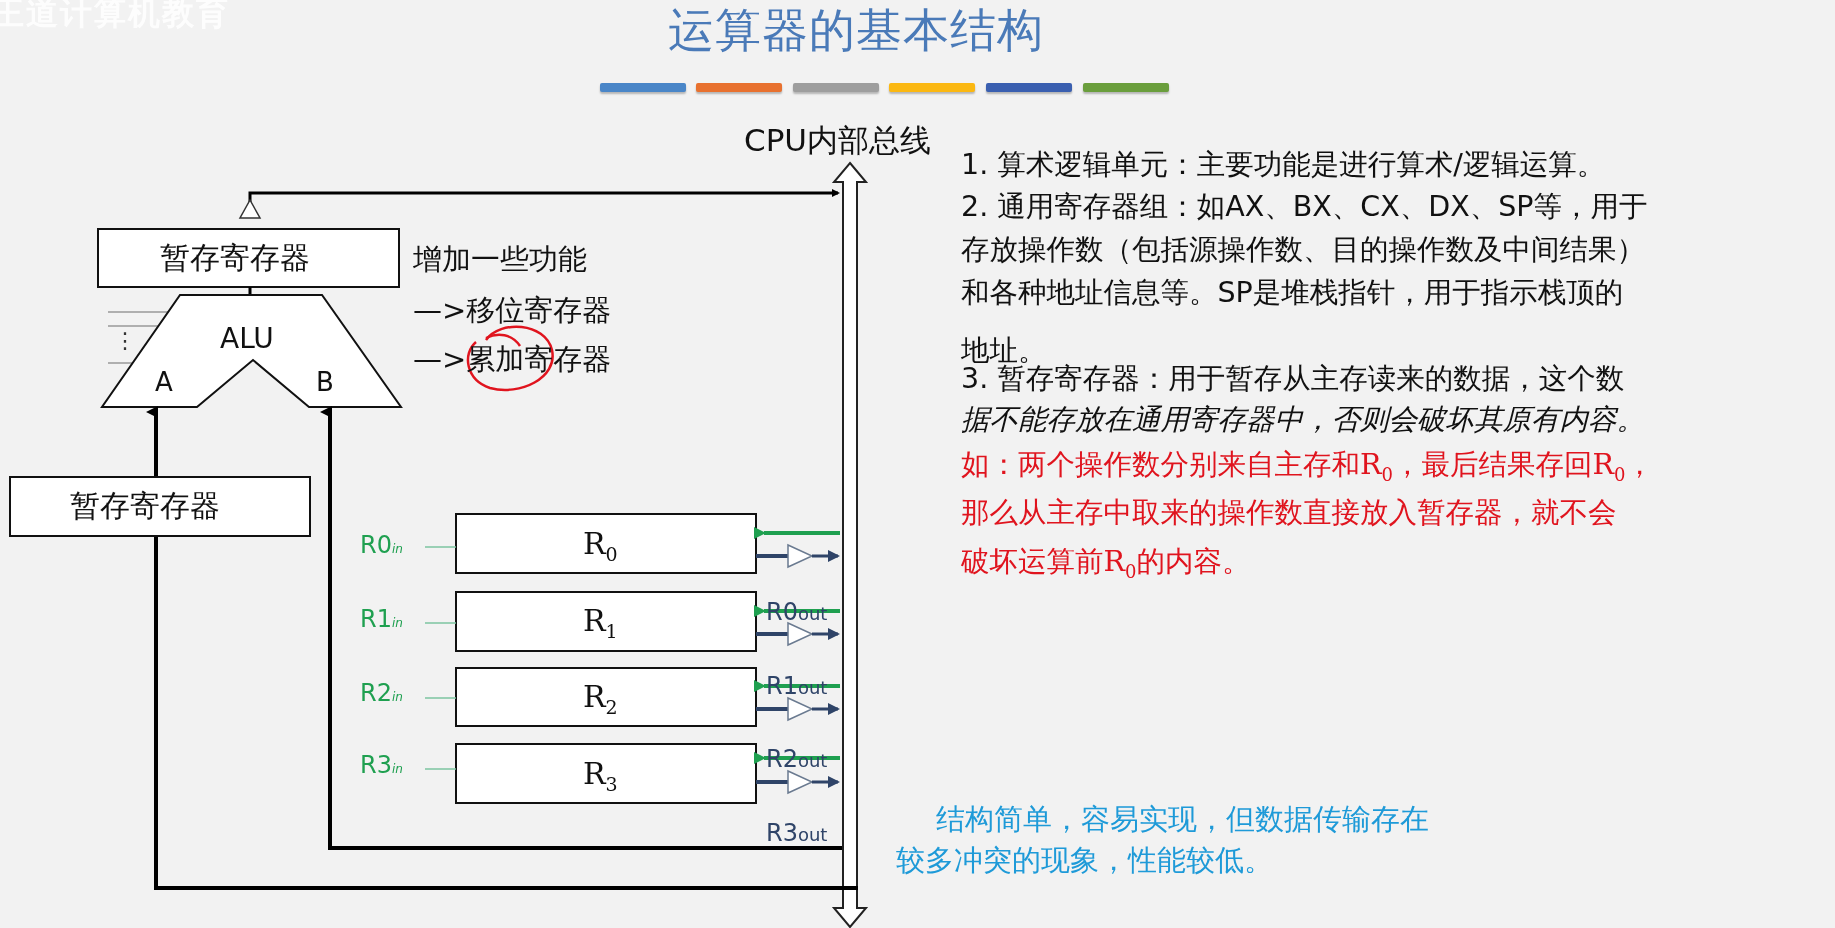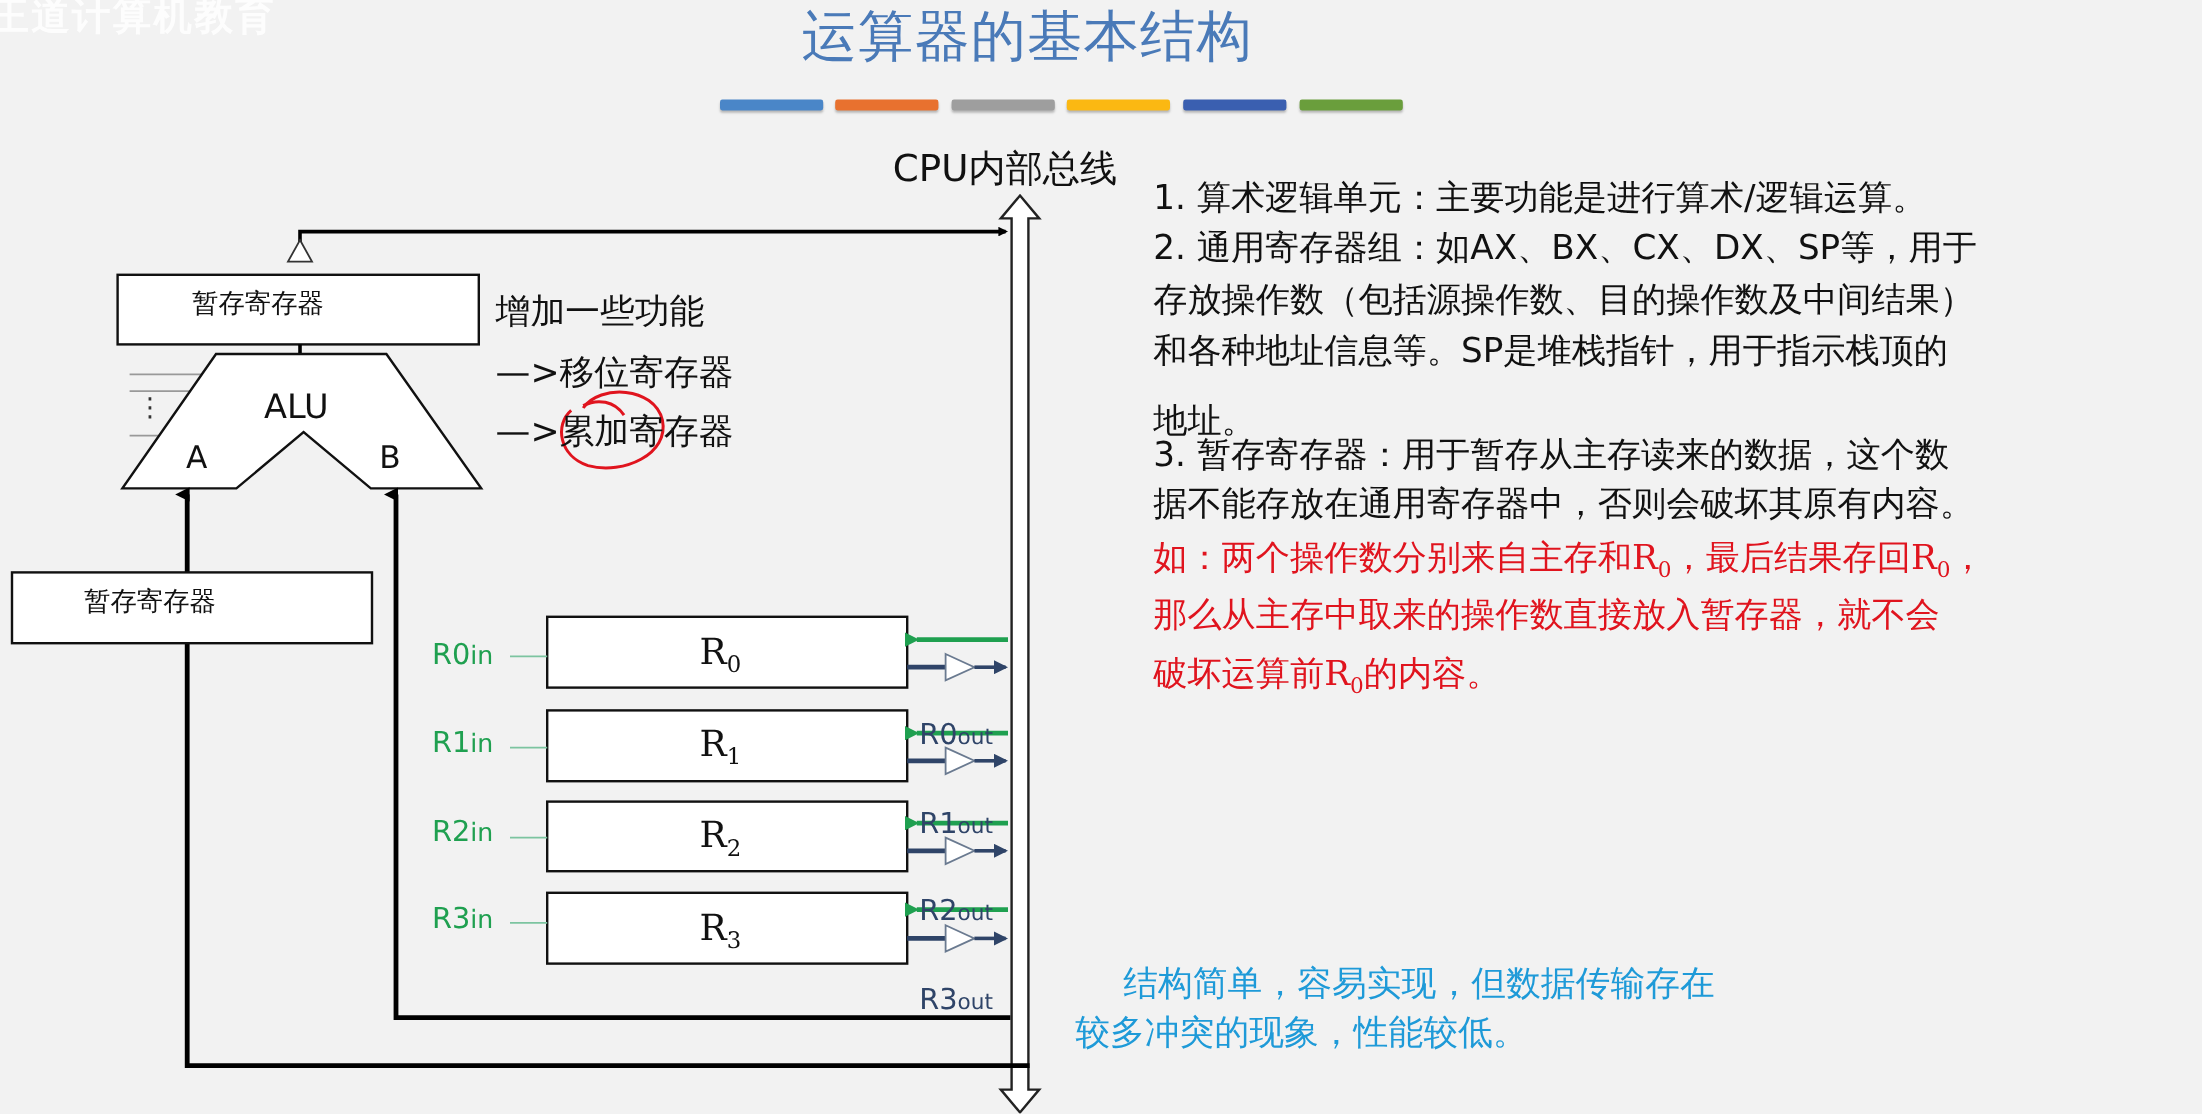--- a/index.html
+++ b/index.html
@@ -6,27 +6,27 @@
   body {
     width: 1835px; height: 928px; position: relative; overflow: hidden;
     background: #f2f2f2;
     font-family: "DejaVu Sans", "Liberation Sans", sans-serif;
   }
   .abs { position: absolute; white-space: nowrap; }
   .watermark { left: -8px; top: -8px; font-size: 32px; font-weight: bold; color: rgba(255,255,255,0.85); letter-spacing: 2px; }
   .title { left: 668px; top: 0px; font-size: 46px; color: #4a7ab8; letter-spacing: 1px; }
   .bar { position: absolute; top: 83px; height: 9px; width: 86px; border-radius: 2px; box-shadow: 0 2px 2px rgba(0,0,0,0.25); }
   svg.diagram { position: absolute; left: 0; top: 0; }
-  .box-label { font-size: 22px; color: #111; }
+  .box-label { font-size: 30px; color: #111; }
   .side-note { font-size: 29px; color: #111; }
   .bus-label { left: 744px; top: 120px; font-size: 31px; color: #111; }
   .reg-name { font-family: "DejaVu Serif", "Liberation Serif", serif; font-size: 30px; color: #111; }
   .reg-name sub { font-size: 19px; }
   .rin { font-size: 24px; color: #1fa050; }
-  .rin small { font-size: 21px; }
+  .rin small { font-size: 12px; font-style: italic; }
   .rout { font-size: 24px; color: #2f4468; margin-top: 26px; }
   .rout small { font-size: 18px; }
   .desc { left: 961px; font-size: 28.5px; color: #111; }
   .desc.red { color: #e0141e; }
   .desc sub { font-family: "DejaVu Serif", "Liberation Serif", serif; font-size: 18px; }
   .desc .serif { font-family: "DejaVu Serif", "Liberation Serif", serif; }
   .summary { left: 896px; font-size: 29px; color: #1e9ad8; }
 </style>
 </head>
 <body>
@@ -149,21 +149,21 @@
 <div class="abs rout" style="left:766px; top:646px;"><span>R1</span><small>out</small></div>
 <div class="abs rout" style="left:766px; top:719px;"><span>R2</span><small>out</small></div>
 <div class="abs rout" style="left:766px; top:793px;"><span>R3</span><small>out</small></div>
 
 <div class="abs desc" style="top:146px;">1. 算术逻辑单元：主要功能是进行算术/逻辑运算。</div>
 <div class="abs desc" style="top:188px;">2. 通用寄存器组：如AX、BX、CX、DX、SP等，用于</div>
 <div class="abs desc" style="top:231px;">存放操作数（包括源操作数、目的操作数及中间结果）</div>
 <div class="abs desc" style="top:274px;">和各种地址信息等。SP是堆栈指针，用于指示栈顶的</div>
 <div class="abs desc" style="top:332px;">地址。</div>
 <div class="abs desc" style="top:360px;">3. 暂存寄存器：用于暂存从主存读来的数据，这个数</div>
-<div class="abs desc" style="top:401px;">据不能存放在通用寄存器中，否则会破坏其原有内容。</div>
+<div class="abs desc" style="top:401px;font-style:italic;">据不能存放在通用寄存器中，否则会破坏其原有内容。</div>
 
 <div class="abs desc red" style="top:446px;">
   <span>如：两个操作数分别来自主存和</span><span class="serif">R</span><sub>0</sub><span>，最后结果存回</span><span class="serif">R</span><sub>0</sub><span>，</span>
 </div>
 <div class="abs desc red" style="top:494px;">那么从主存中取来的操作数直接放入暂存器，就不会</div>
 <div class="abs desc red" style="top:543px;">
   <span>破坏运算前</span><span class="serif">R</span><sub>0</sub><span>的内容。</span>
 </div>
 
 <div class="abs summary" style="top:800px;margin-left:40px;">结构简单，容易实现，但数据传输存在</div>

